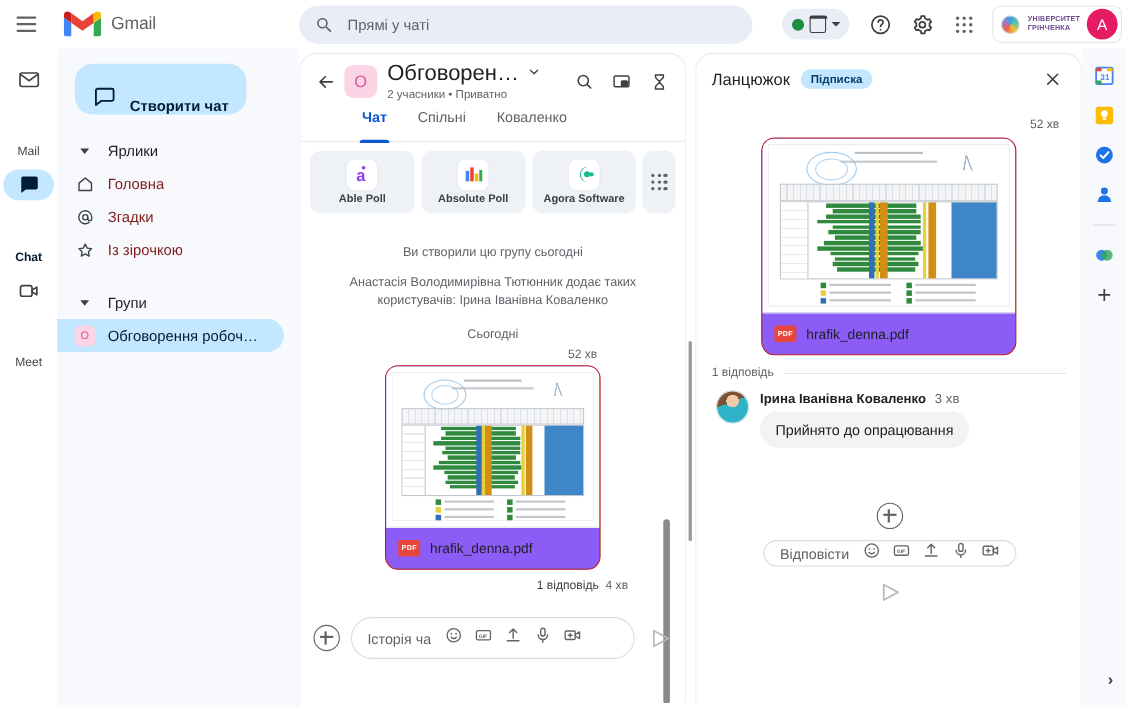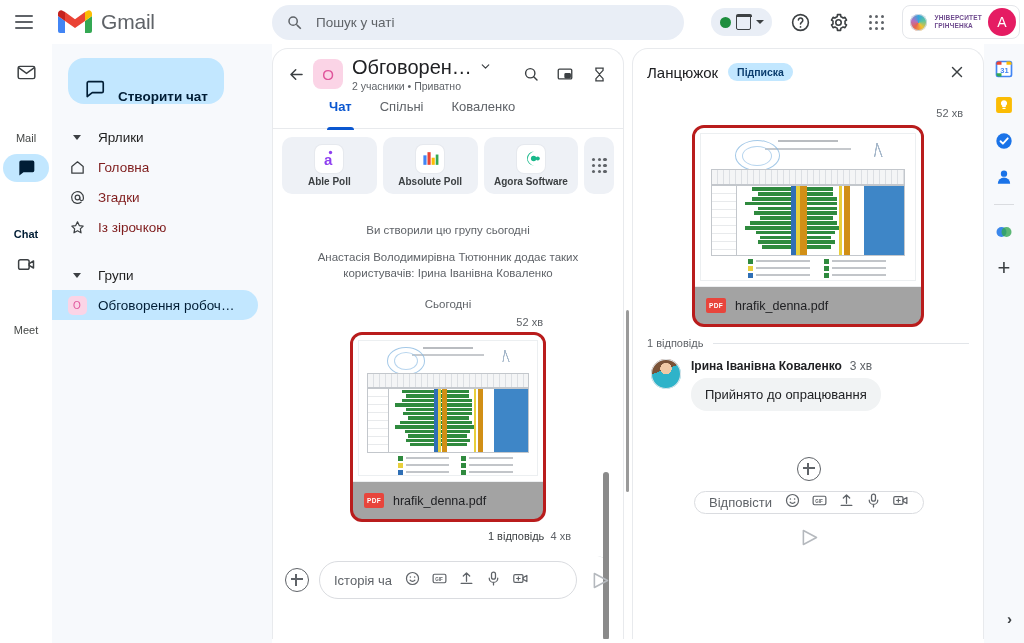--- a/index.html
+++ b/index.html
@@ -18,21 +18,21 @@
     display: flex; align-items: center; background: #ffffff;
   }
   .hamburger {
     width: 40px; height: 40px; margin-left: 4px;
     display: flex; flex-direction: column; align-items: center; justify-content: center; gap: 4px;
     border-radius: 50%; cursor: pointer;
   }
   .hamburger span { display:block; width: 18px; height: 2px; background: #5f6368; border-radius:2px; }
   .gmail-brand { display:flex; align-items:center; gap:9px; margin-left: 14px; }
   .gmail-logo { width: 34px; height: 26px; position: relative; }
-  .gmail-text { font-size: 21px; color: #5f6368; letter-spacing: -0.2px; }
+  .gmail-text { font-size: 16px; color: #5f6368; letter-spacing: -0.2px; }
 
   .searchwrap {
     position: absolute; left: 272px; top: 5px;
     width: 412px; height: 35px;
     background: #e9eef6; border-radius: 18px;
     display: flex; align-items: center; padding: 0 14px; cursor: text;
   }
   .searchwrap .sicon { width:18px; height:18px; margin-right: 12px; flex: none; }
   .searchwrap .splaceholder { font-size: 13.5px; color: #5f6368; }
 
@@ -139,21 +139,21 @@
   .appsgrid2 { display:grid; grid-template-columns: repeat(3, 3.2px); grid-template-rows: repeat(3, 3.2px); gap: 2.6px; }
   .appsgrid2 i { display:block;width:3.2px;height:3.2px;background:#5f6368;border-radius:50%; }
 
   .msgarea { position:relative; padding: 8px 14px 0 14px; height: 392px; }
   .sysmsg { text-align:center; font-size: 11.5px; color:#5f6368; margin: 10px 0; line-height: 1.45; }
   .daydivider { text-align:center; font-size:11.5px; color:#5f6368; margin: 16px 0 6px; }
   .msgtime { text-align:right; font-size: 11px; color:#5f6368; padding-right: 66px; }
 
   .attachcard {
     margin: 4px auto 4px; width: 196px;
-    border:3px solid #b91c1c; border-radius: 12px; overflow:hidden; background:#a3a3a3; cursor:pointer;
+    border:1px solid #b91c1c; border-radius: 12px; overflow:hidden; background:#8b5cf6; cursor:pointer;
   }
   .attachcard.wide { width: 232px; }
   .thumb { height: 146px; background:#fff; padding: 5px; }
   .attachcard.wide .thumb { height: 158px; }
   .attachfoot { display:flex; align-items:center; gap:9px; height: 38px; padding: 0 11px; border-top:1px solid #edeff1; }
   .pdfbadge { width:20px;height:15px;border-radius:2px;background:#e8453c;color:#fff;font-size:6.5px;
     display:flex;align-items:center;justify-content:center;font-weight:bold;letter-spacing:.3px; flex:none;}
   .attachname { font-size: 12.5px; color:#202124; }
   .replymeta { text-align:right; font-size: 11px; color:#5f6368; margin-top: 8px; padding-right: 38px; }
   .replymeta b { font-weight: normal; color:#3c4043; }
@@ -266,21 +266,21 @@
       </div>
       <div class="gmail-text">Gmail</div>
     </div>
 
     <div class="searchwrap">
       <span class="sicon">
         <svg width="18" height="18" viewBox="0 0 24 24" fill="#5f6368">
             <path d="M15.5 14h-.79l-.28-.27A6.47 6.47 0 0016 9.5 6.5 6.5 0 109.5 16c1.61 0 3.09-.59 4.23-1.57l.27.28v.79l5 4.99L20.49 19zm-6 0A4.5 4.5 0 1114 9.5 4.5 4.5 0 019.5 14z"></path>
           </svg>
       </span>
-      <span class="splaceholder" title="Пошук у чаті">Пошук у чаті</span>
+      <span class="splaceholder" title="Пошук у чаті">Прямі у чаті</span>
     </div>
 
     <div class="topright">
       <div class="statuspill">
         <span class="greendot"></span>
         <span class="cal-mini"></span>
         <span class="chev-tiny"></span>
       </div>
       <div class="iconbtn">
         <svg width="21" height="21" viewBox="0 0 24 24" fill="none" stroke="#3c4043" stroke-width="1.8">

